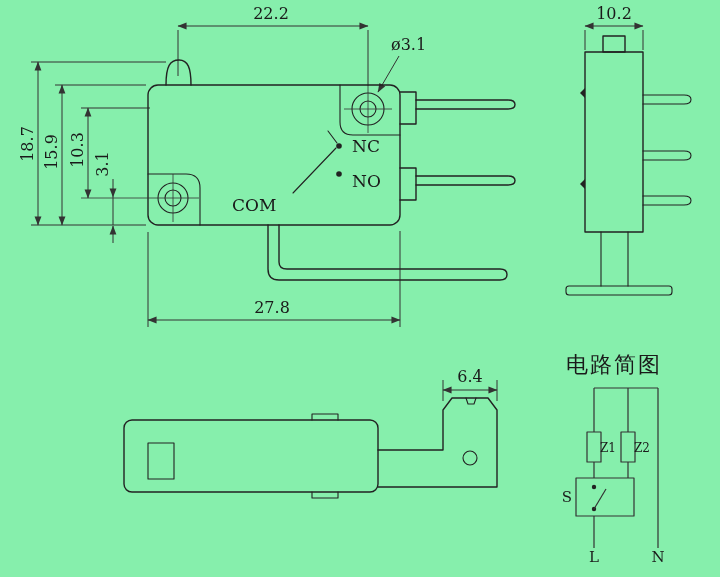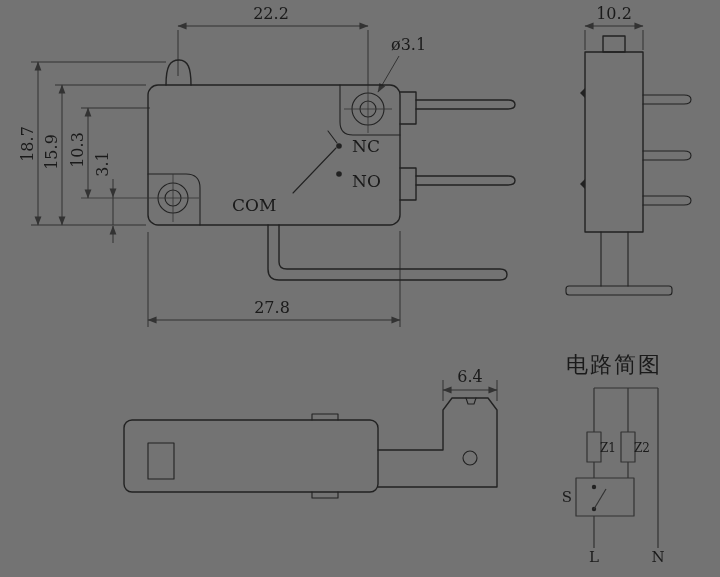--- a/index.html
+++ b/index.html
@@ -1,16 +1,16 @@
 <!DOCTYPE html>
 <html><head>
 <meta charset="utf-8">
 <style>
   html,body { margin:0; padding:0; background:#ffffff; }
-  .stage { width:720px; height:577px; position:relative; background:#737373; overflow:hidden; }
+  .stage { width:720px; height:577px; position:relative; background:#86efac; overflow:hidden; }
   svg { display:block; }
   
   .ol  { fill:none; stroke:#222; stroke-width:1.4; stroke-linejoin:round; stroke-linecap:round; }
   .ol2 { fill:none; stroke:#222; stroke-width:1.1; stroke-linejoin:round; stroke-linecap:round; }
   .dim { fill:none; stroke:#333; stroke-width:1; }
   .cl  { fill:none; stroke:#333; stroke-width:0.8; }
   .cw  { fill:none; stroke:#333; stroke-width:1.2; stroke-linejoin:round; }
   .dot { fill:#222; stroke:none; }
   text { fill:#1a1a1a; font-family:"DejaVu Serif","Liberation Serif",serif; }
   .dtxt { font-size:16px; }

